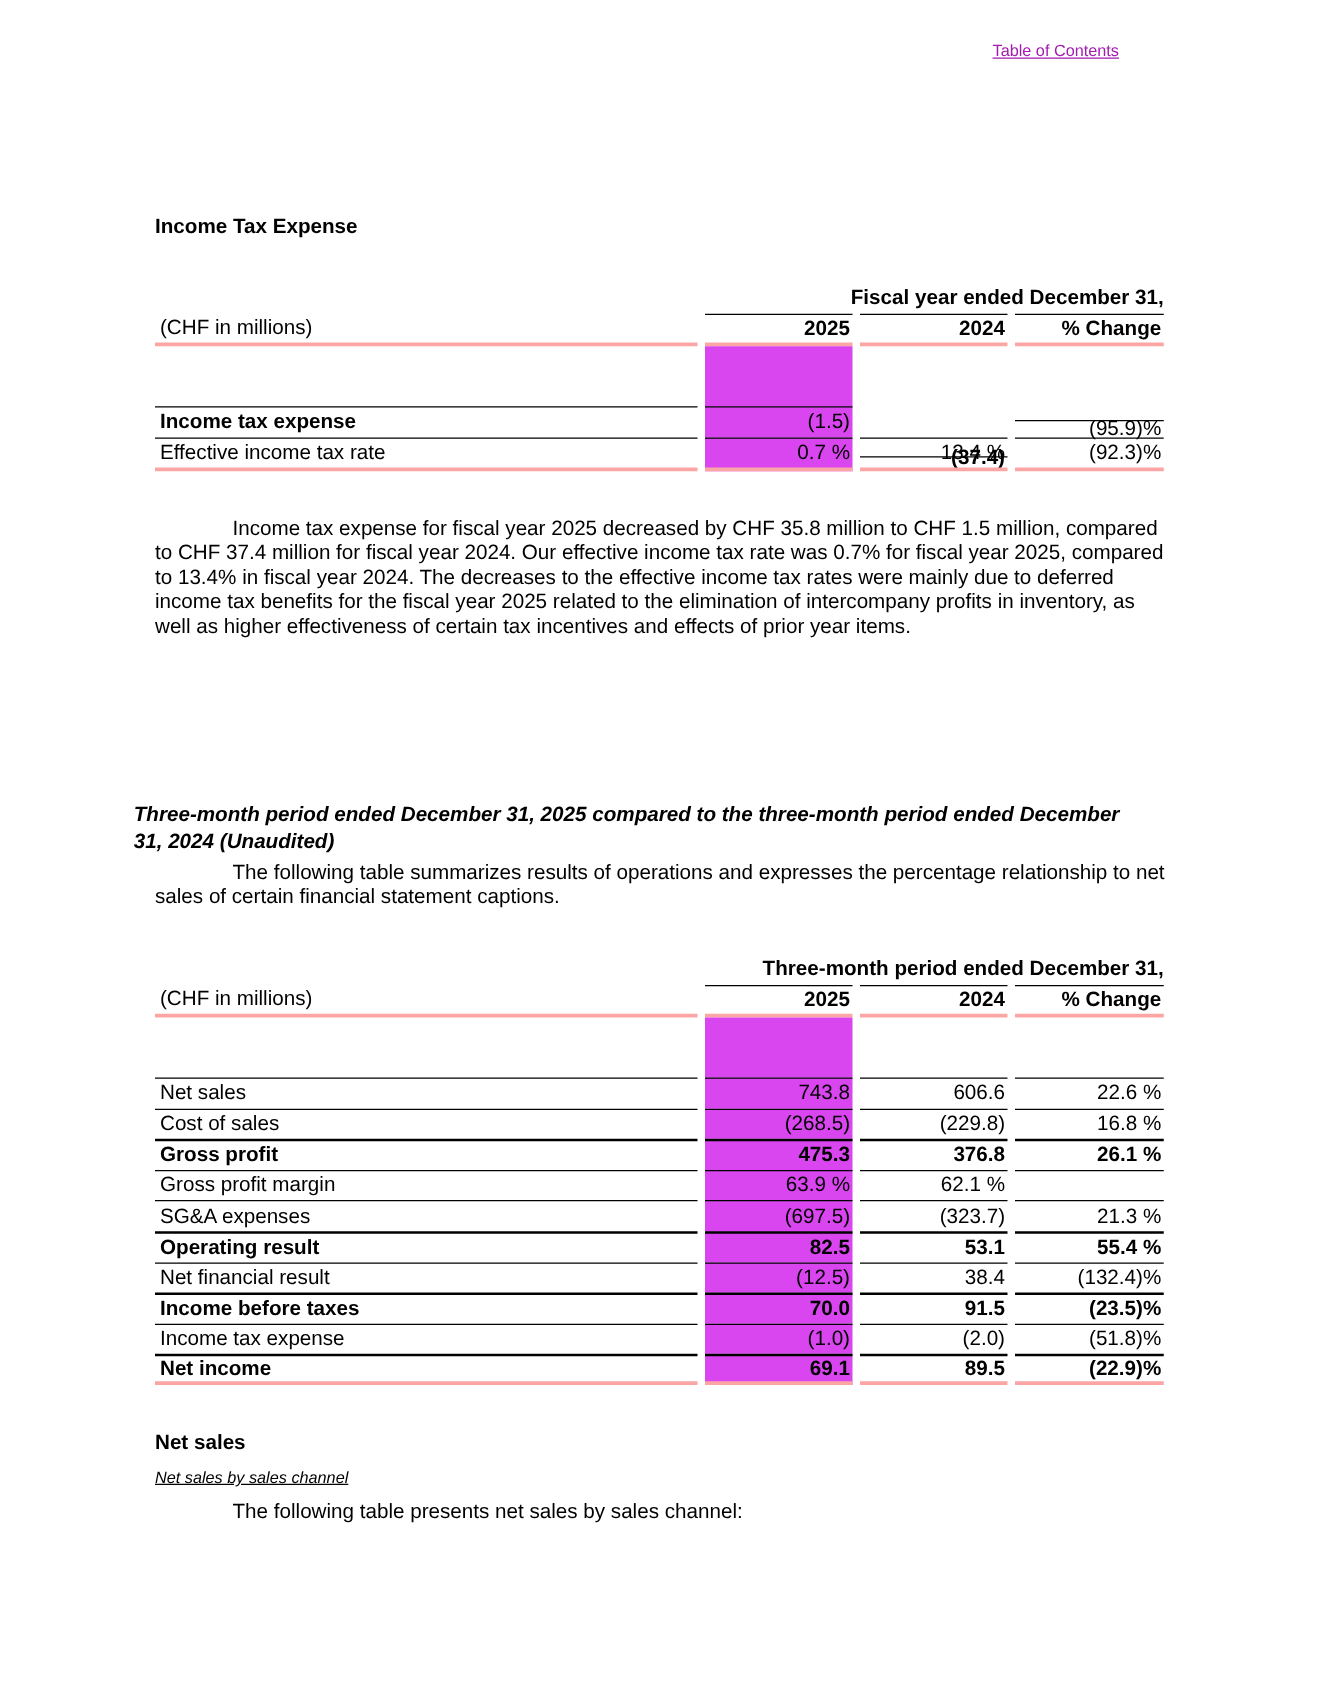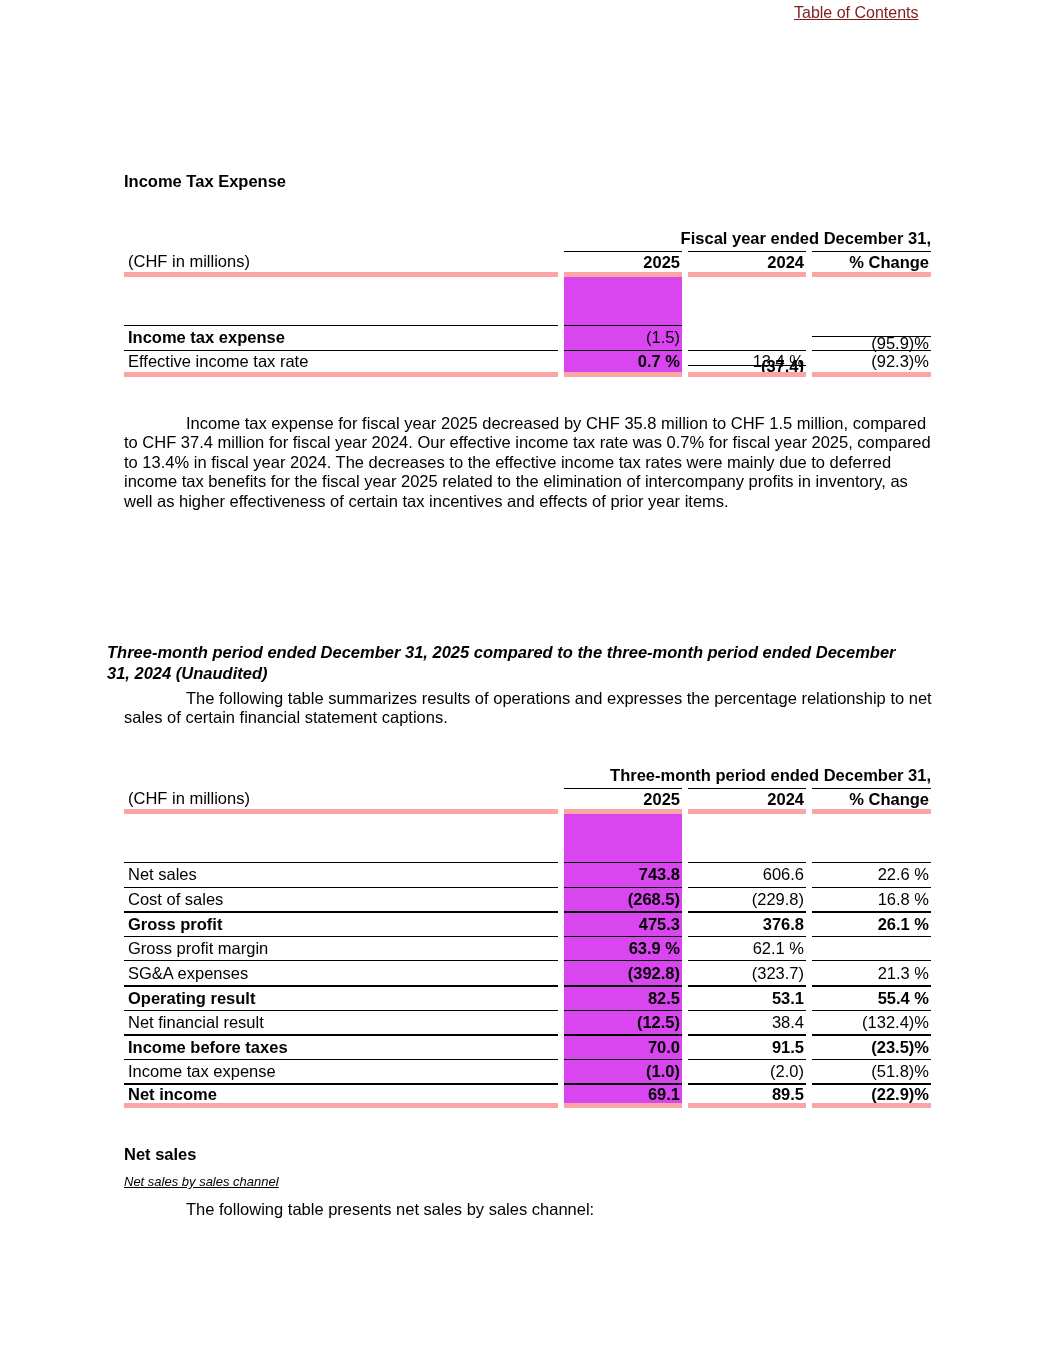--- a/index.html
+++ b/index.html
@@ -1,34 +1,34 @@
 <!DOCTYPE html>
 <html><head>
 <meta charset="utf-8">
 <style>
   html, body { margin: 0; padding: 0; background: #ffffff; }
   body { width: 1055px; height: 1365px; position: relative; font-family: "Liberation Sans", sans-serif; color: #000; font-size: 16.5px; }
-  .toc { position: absolute; left: 794px; top: 4px; color: #7f1d1d; text-decoration: underline; font-size: 16px; }
+  .toc { position: absolute; left: 794px; top: 33px; color: #a21caf; text-decoration: underline; font-size: 13px; }
   .h-bold { position: absolute; left: 124px; font-weight: bold; font-size: 16.5px; }
   .para { position: absolute; left: 124px; width: 808px; line-height: 19.4px; font-size: 16.5px; }
   .indent { display: inline-block; width: 62px; }
   .ital-bold { position: absolute; left: 107px; width: 808px; font-weight: bold; font-style: italic; line-height: 21px; font-size: 16.5px; }
   .sub-under { position: absolute; left: 124px; font-style: italic; text-decoration: underline; font-size: 13px; }
 
   .tbl { position: absolute; left: 124px; width: 807px; }
   .row { position: relative; height: 24.6px; }
   .cell { position: absolute; top: 0; bottom: 0; display: flex; align-items: center; box-sizing: border-box; }
   .c0 { left: 0; width: 434px; padding-left: 4px; }
-  .c1 { left: 440px; width: 118px; justify-content: flex-end; padding-right: 2px; font-weight: bold; }
+  .c1 { left: 440px; width: 118px; justify-content: flex-end; padding-right: 2px; }
   .c2 { left: 564px; width: 118px; justify-content: flex-end; padding-right: 2px; }
   .c3 { left: 688px; width: 119px; justify-content: flex-end; padding-right: 2px; }
   .shade { background: #d946ef; }
   .bt { border-top: 1px solid #000; }
   .bt2 { border-top: 2.5px solid #000; }
-  .bb { border-bottom: 5px solid #fca5a5; }
+  .bb { border-bottom: 3px solid #fca5a5; }
   .bold { font-weight: bold; }
   .hdr-span { position: absolute; left: 440px; width: 367px; text-align: right; font-weight: bold; }
 </style>
 </head>
 <body>
 
 <a class="toc">Table of Contents</a>
 
 <div class="h-bold" style="top:172px;">Income Tax Expense</div>
 
@@ -97,21 +97,21 @@
     <div class="cell c3 bt2">26.1 %</div>
   </div>
   <div class="row">
     <div class="cell c0 bt">Gross profit margin</div>
     <div class="cell c1 bt shade">63.9 %</div>
     <div class="cell c2 bt">62.1 %</div>
     <div class="cell c3 bt"></div>
   </div>
   <div class="row">
     <div class="cell c0 bt">SG&amp;A expenses</div>
-    <div class="cell c1 bt shade">(392.8)</div>
+    <div class="cell c1 bt shade">(697.5)</div>
     <div class="cell c2 bt">(323.7)</div>
     <div class="cell c3 bt">21.3 %</div>
   </div>
   <div class="row bold">
     <div class="cell c0 bt2">Operating result</div>
     <div class="cell c1 bt2 shade">82.5</div>
     <div class="cell c2 bt2">53.1</div>
     <div class="cell c3 bt2">55.4 %</div>
   </div>
   <div class="row">

